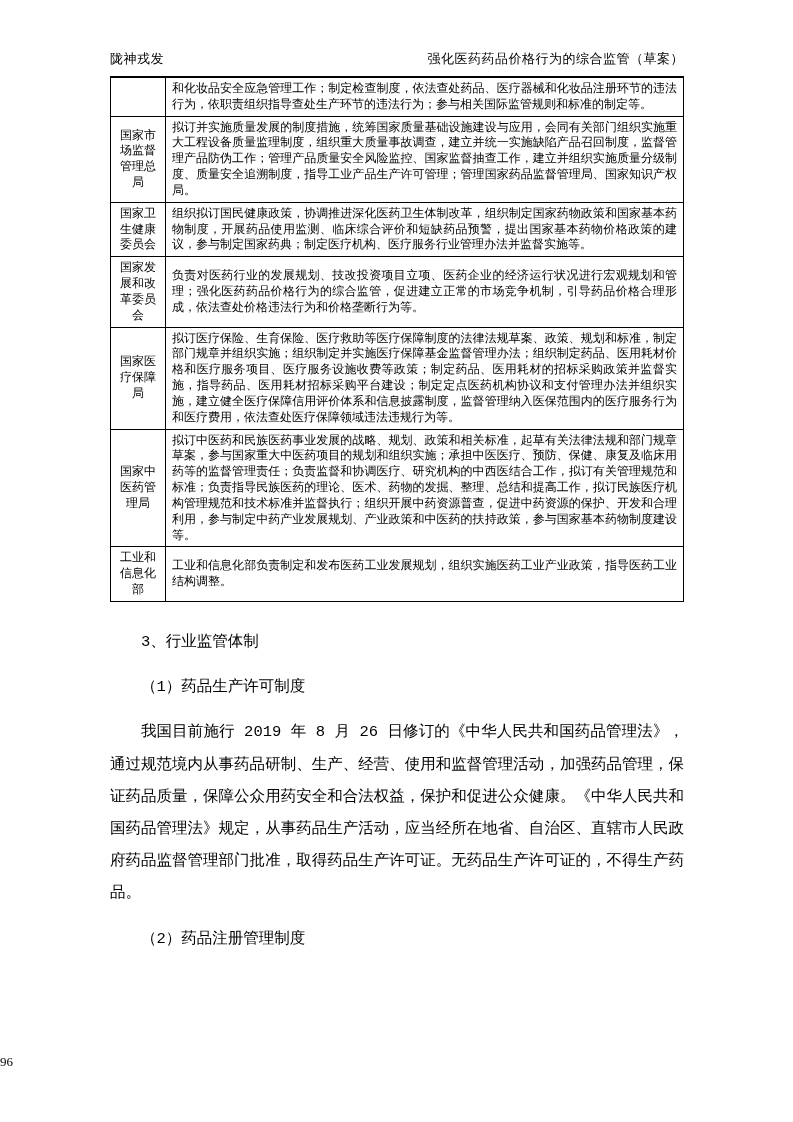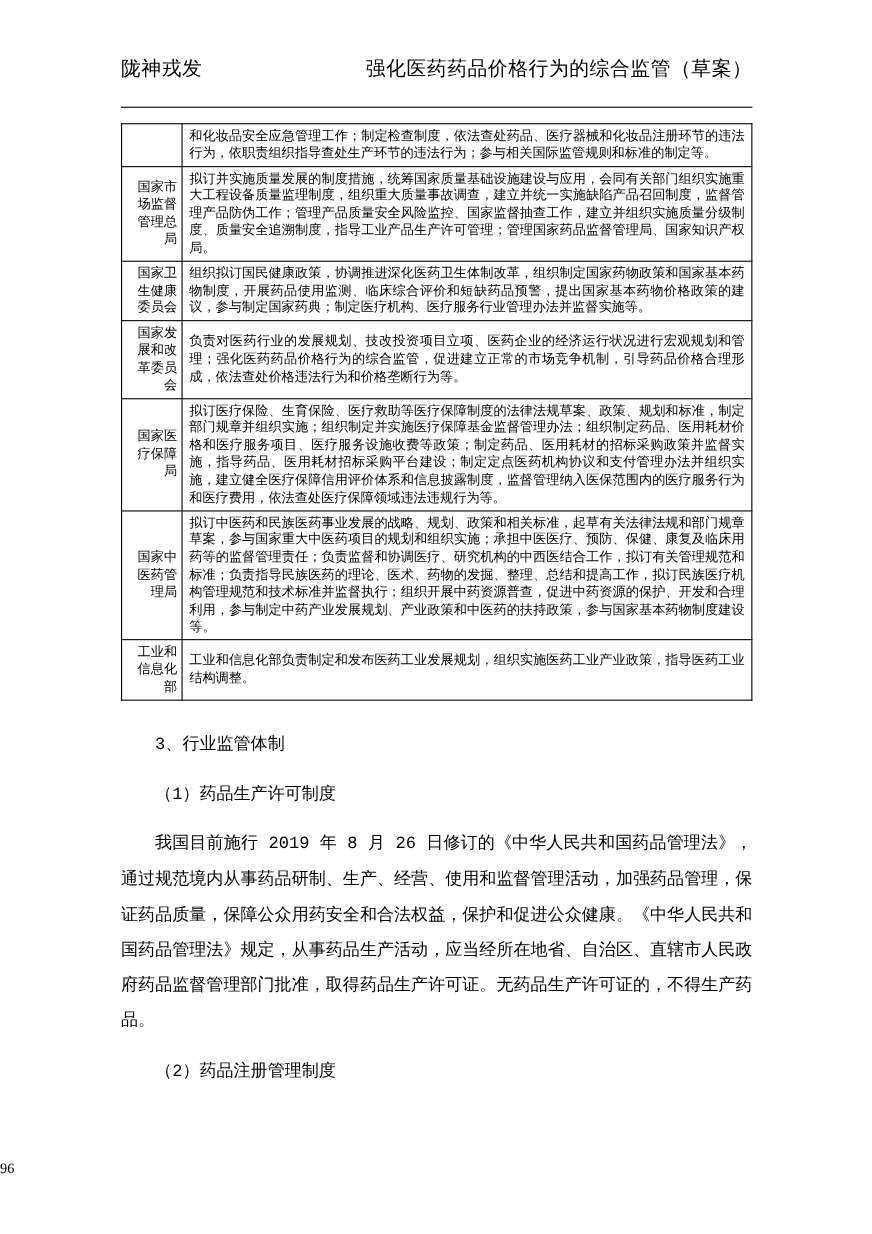--- a/index.html
+++ b/index.html
@@ -15,42 +15,42 @@
     padding: 50px 109px 0 110px;
     font-family: "Liberation Serif", "DejaVu Serif", serif;
     overflow: hidden;
   }
 
   
   .header {
     display: flex;
     justify-content: space-between;
     align-items: flex-end;
-    font-size: 18px;
-    padding-bottom: 23px;
+    font-size: 13px;
+    padding-bottom: 8px;
     border-bottom: 1px solid #000;
     letter-spacing: 0.5px;
   }
 
   
   .reg-table {
     width: 100%;
     border-collapse: collapse;
-    margin-top: 14px;
+    margin-top: 0;
     font-size: 12px;
   }
   .reg-table td {
     border: 1px solid #000;
     line-height: 1.32;
     vertical-align: middle;
   }
   .reg-table td.agency {
     width: 55px;
     padding: 3px 4px;
-    text-align: right;
+    text-align: center;
   }
   .reg-table td.duty {
     padding: 3px 6px;
     text-align: justify;
   }
   .reg-table tr.tall td { height: 50px; }
 
   
   .content { margin-top: 24px; font-family: Liberation Mono, monospace; }
   .content p {

